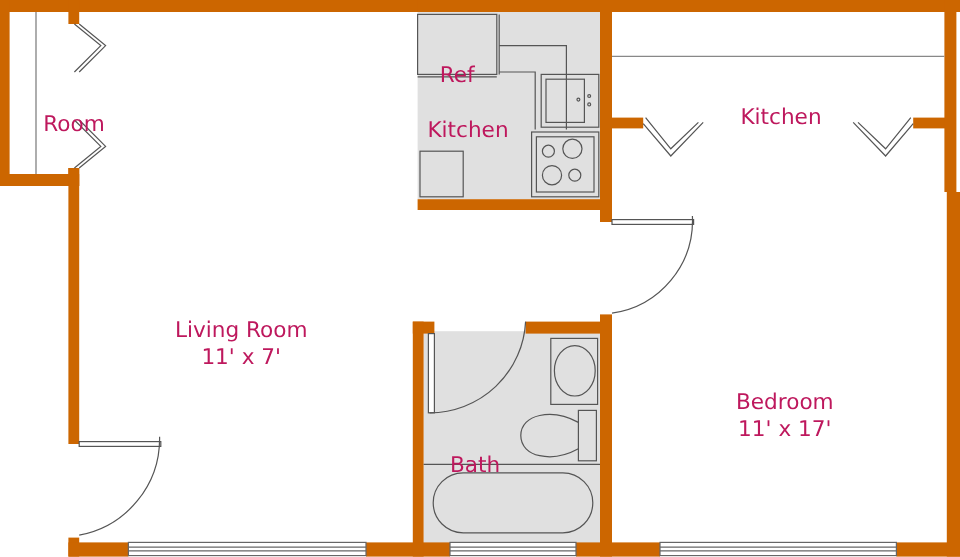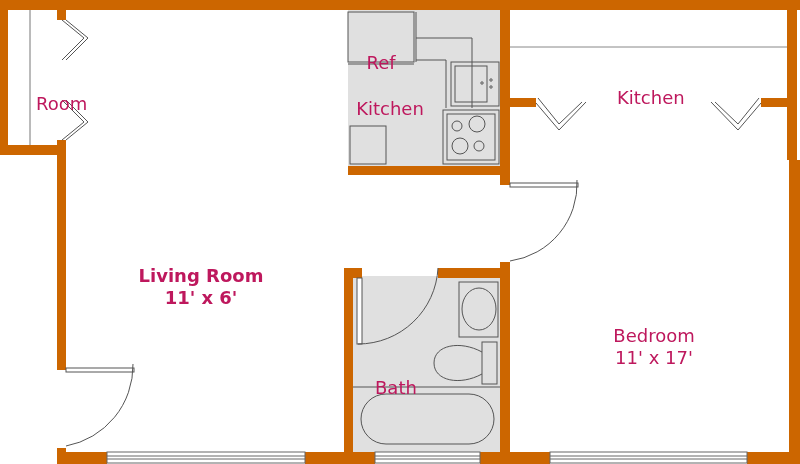--- a/index.html
+++ b/index.html
@@ -139,23 +139,23 @@
 <div class="label" style="left:36px; top:69px;">Room</div>
 
 <div class="label" style="left:348px; top:28px; width:66px;">Ref</div>
 
 <div class="label" style="left:352px; top:74px; width:76px;">
   <div>Kitchen</div>
 </div>
 
 <div class="label" style="left:617px; top:63px;">Kitchen</div>
 
-<div class="label" style="left:131px; top:241px; width:140px;font-weight:bold;">
+<div class="label" style="left:131px; top:241px; width:140px;">
   <div>Living Room</div>
-  <div>11' x 6'</div>
+  <div>11' x 7'</div>
 </div>
 
 <div class="label" style="left:375px; top:353px;text-align:center;">Bath</div>
 
 <div class="label" style="left:594px; top:301px; width:120px;">
   <div>Bedroom</div>
   <div>11' x 17'</div>
 </div>
 
 </body></html>

